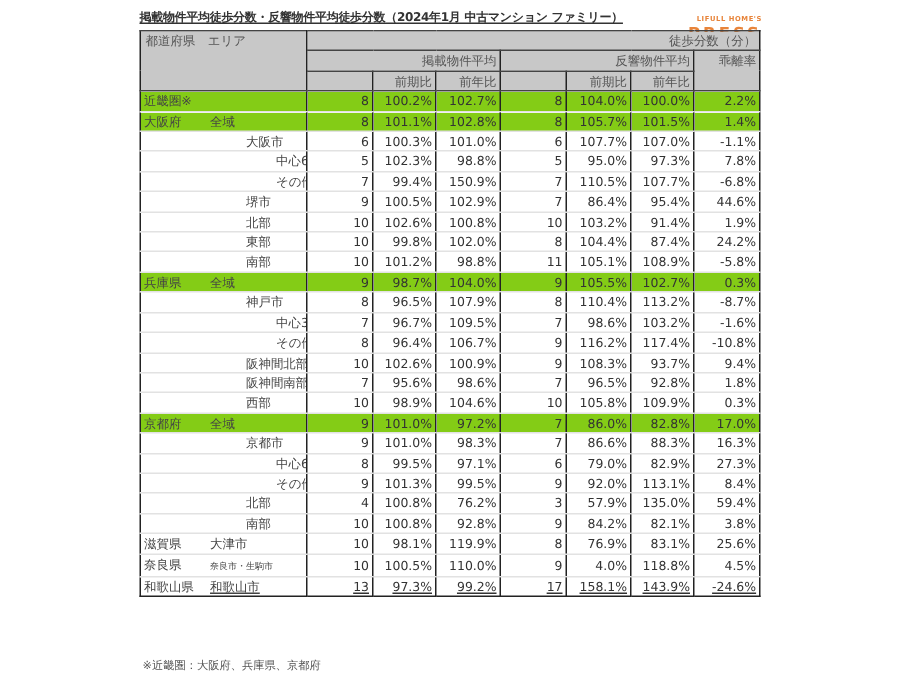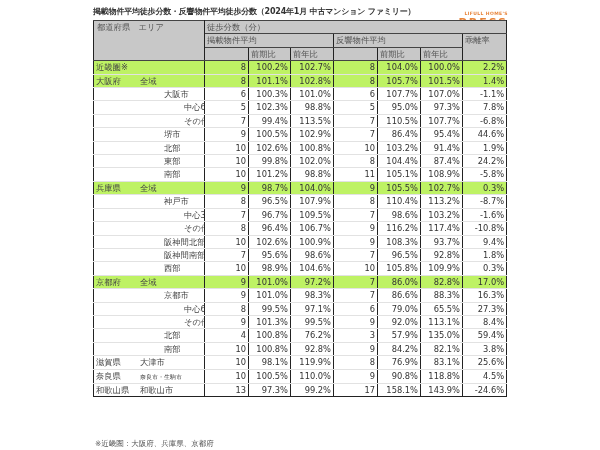--- a/index.html
+++ b/index.html
@@ -1,31 +1,31 @@
 <!DOCTYPE html>
 <html><head>
 <meta charset="utf-8">
 <style>
   html, body { margin:0; padding:0; background:#ffffff; }
   body { width:600px; height:450px; position:relative; overflow:hidden; font-family:"DejaVu Sans", sans-serif; color:#333; }
-  .title { position:absolute; left:93px; top:6px; font-size:8px; font-weight:bold; color:#333; white-space:nowrap; letter-spacing:-0.2px; }
+  .title { position:absolute; left:93px; top:6px; font-size:8px; font-weight:bold; color:#333; white-space:nowrap; letter-spacing:-0.2px;text-decoration:underline; }
   .logo { position:absolute; right:92px; top:1px; text-align:right;margin-top:10px; }
   .logo-small { font-size:4.5px; color:#e8843a; letter-spacing:0.4px; font-weight:bold; line-height:6px; }
   .logo-big { font-size:11px; color:#e8843a; font-weight:bold; letter-spacing:2px; line-height:11px; }
   table.data { position:absolute; left:93px; top:20px; width:413px; border-collapse:collapse; table-layout:fixed; font-size:8.3px; }
   table.data td { border-left:1px solid #222; border-right:1px solid #222; padding:0 2px; height:12.4px; line-height:12.4px; white-space:nowrap; overflow:hidden; }
-  .hdr td { background:#c8c8c8; color:#555; text-align:left; border:1px solid #444; height:12.6px; line-height:12.6px; }
+  .hdr td { background:#c8c8c8; color:#555; text-align:right; border:1px solid #444; height:12.6px; line-height:12.6px; }
   .hdr td.left { text-align:left; vertical-align:top; padding-left:3px;margin-left:39px; }
   tr.row td { border-bottom:1px solid #e2e2e2; }
   tr.row td.num { text-align:right; color:#333; }
   tr.row td.pct { text-align:right; color:#333; }
   tr.row td.label { color:#444; }
-  tr.shade td { background:#bef264; }
+  tr.shade td { background:#84cc16; }
   tr.secstart td { border-top:1.5px solid #222; }
-  tr.lastrow td { border-bottom:1.5px solid #222; }
+  tr.lastrow td { border-bottom:1.5px solid #222;text-decoration:underline; }
   .pref { display:inline-block; width:44px; }
   .lvl1 { padding-left:68px;margin-top:16px; }
   .lvl2 { padding-left:88px; }
   .small-area { font-size:6px; }
   .footnote { position:absolute; left:95px; top:439px; font-size:7.5px; color:#555; white-space:nowrap;text-align:right; }
 </style>
 </head>
 <body>
 
 <div class="title">掲載物件平均徒歩分数・反響物件平均徒歩分数（2024年1月 中古マンション ファミリー）</div>
@@ -100,21 +100,21 @@
         <td class="pct">98.8%</td>
         <td class="num">5</td>
         <td class="pct">95.0%</td>
         <td class="pct">97.3%</td>
         <td class="pct">7.8%</td>
       </tr>
       <tr class="row">
         <td class="label"><span class="lvl2">その他区</span></td>
         <td class="num">7</td>
         <td class="pct">99.4%</td>
-        <td class="pct">113.5%</td>
+        <td class="pct">150.9%</td>
         <td class="num">7</td>
         <td class="pct">110.5%</td>
         <td class="pct">107.7%</td>
         <td class="pct">-6.8%</td>
       </tr>
       <tr class="row">
         <td class="label"><span class="lvl1">堺市</span></td>
         <td class="num">9</td>
         <td class="pct">100.5%</td>
         <td class="pct">102.9%</td>
@@ -243,21 +243,21 @@
         <td class="pct">88.3%</td>
         <td class="pct">16.3%</td>
       </tr>
       <tr class="row">
         <td class="label"><span class="lvl2">中心6区</span></td>
         <td class="num">8</td>
         <td class="pct">99.5%</td>
         <td class="pct">97.1%</td>
         <td class="num">6</td>
         <td class="pct">79.0%</td>
-        <td class="pct">65.5%</td>
+        <td class="pct">82.9%</td>
         <td class="pct">27.3%</td>
       </tr>
       <tr class="row">
         <td class="label"><span class="lvl2">その他区</span></td>
         <td class="num">9</td>
         <td class="pct">101.3%</td>
         <td class="pct">99.5%</td>
         <td class="num">9</td>
         <td class="pct">92.0%</td>
         <td class="pct">113.1%</td>
@@ -292,21 +292,21 @@
         <td class="pct">76.9%</td>
         <td class="pct">83.1%</td>
         <td class="pct">25.6%</td>
       </tr>
       <tr class="row secstart">
         <td class="label"><span class="pref">奈良県</span><span class="small-area">奈良市・生駒市</span></td>
         <td class="num">10</td>
         <td class="pct">100.5%</td>
         <td class="pct">110.0%</td>
         <td class="num">9</td>
-        <td class="pct">90.8%</td>
+        <td class="pct">4.0%</td>
         <td class="pct">118.8%</td>
         <td class="pct">4.5%</td>
       </tr>
       <tr class="row secstart lastrow">
         <td class="label"><span class="pref">和歌山県</span><span>和歌山市</span></td>
         <td class="num">13</td>
         <td class="pct">97.3%</td>
         <td class="pct">99.2%</td>
         <td class="num">17</td>
         <td class="pct">158.1%</td>

